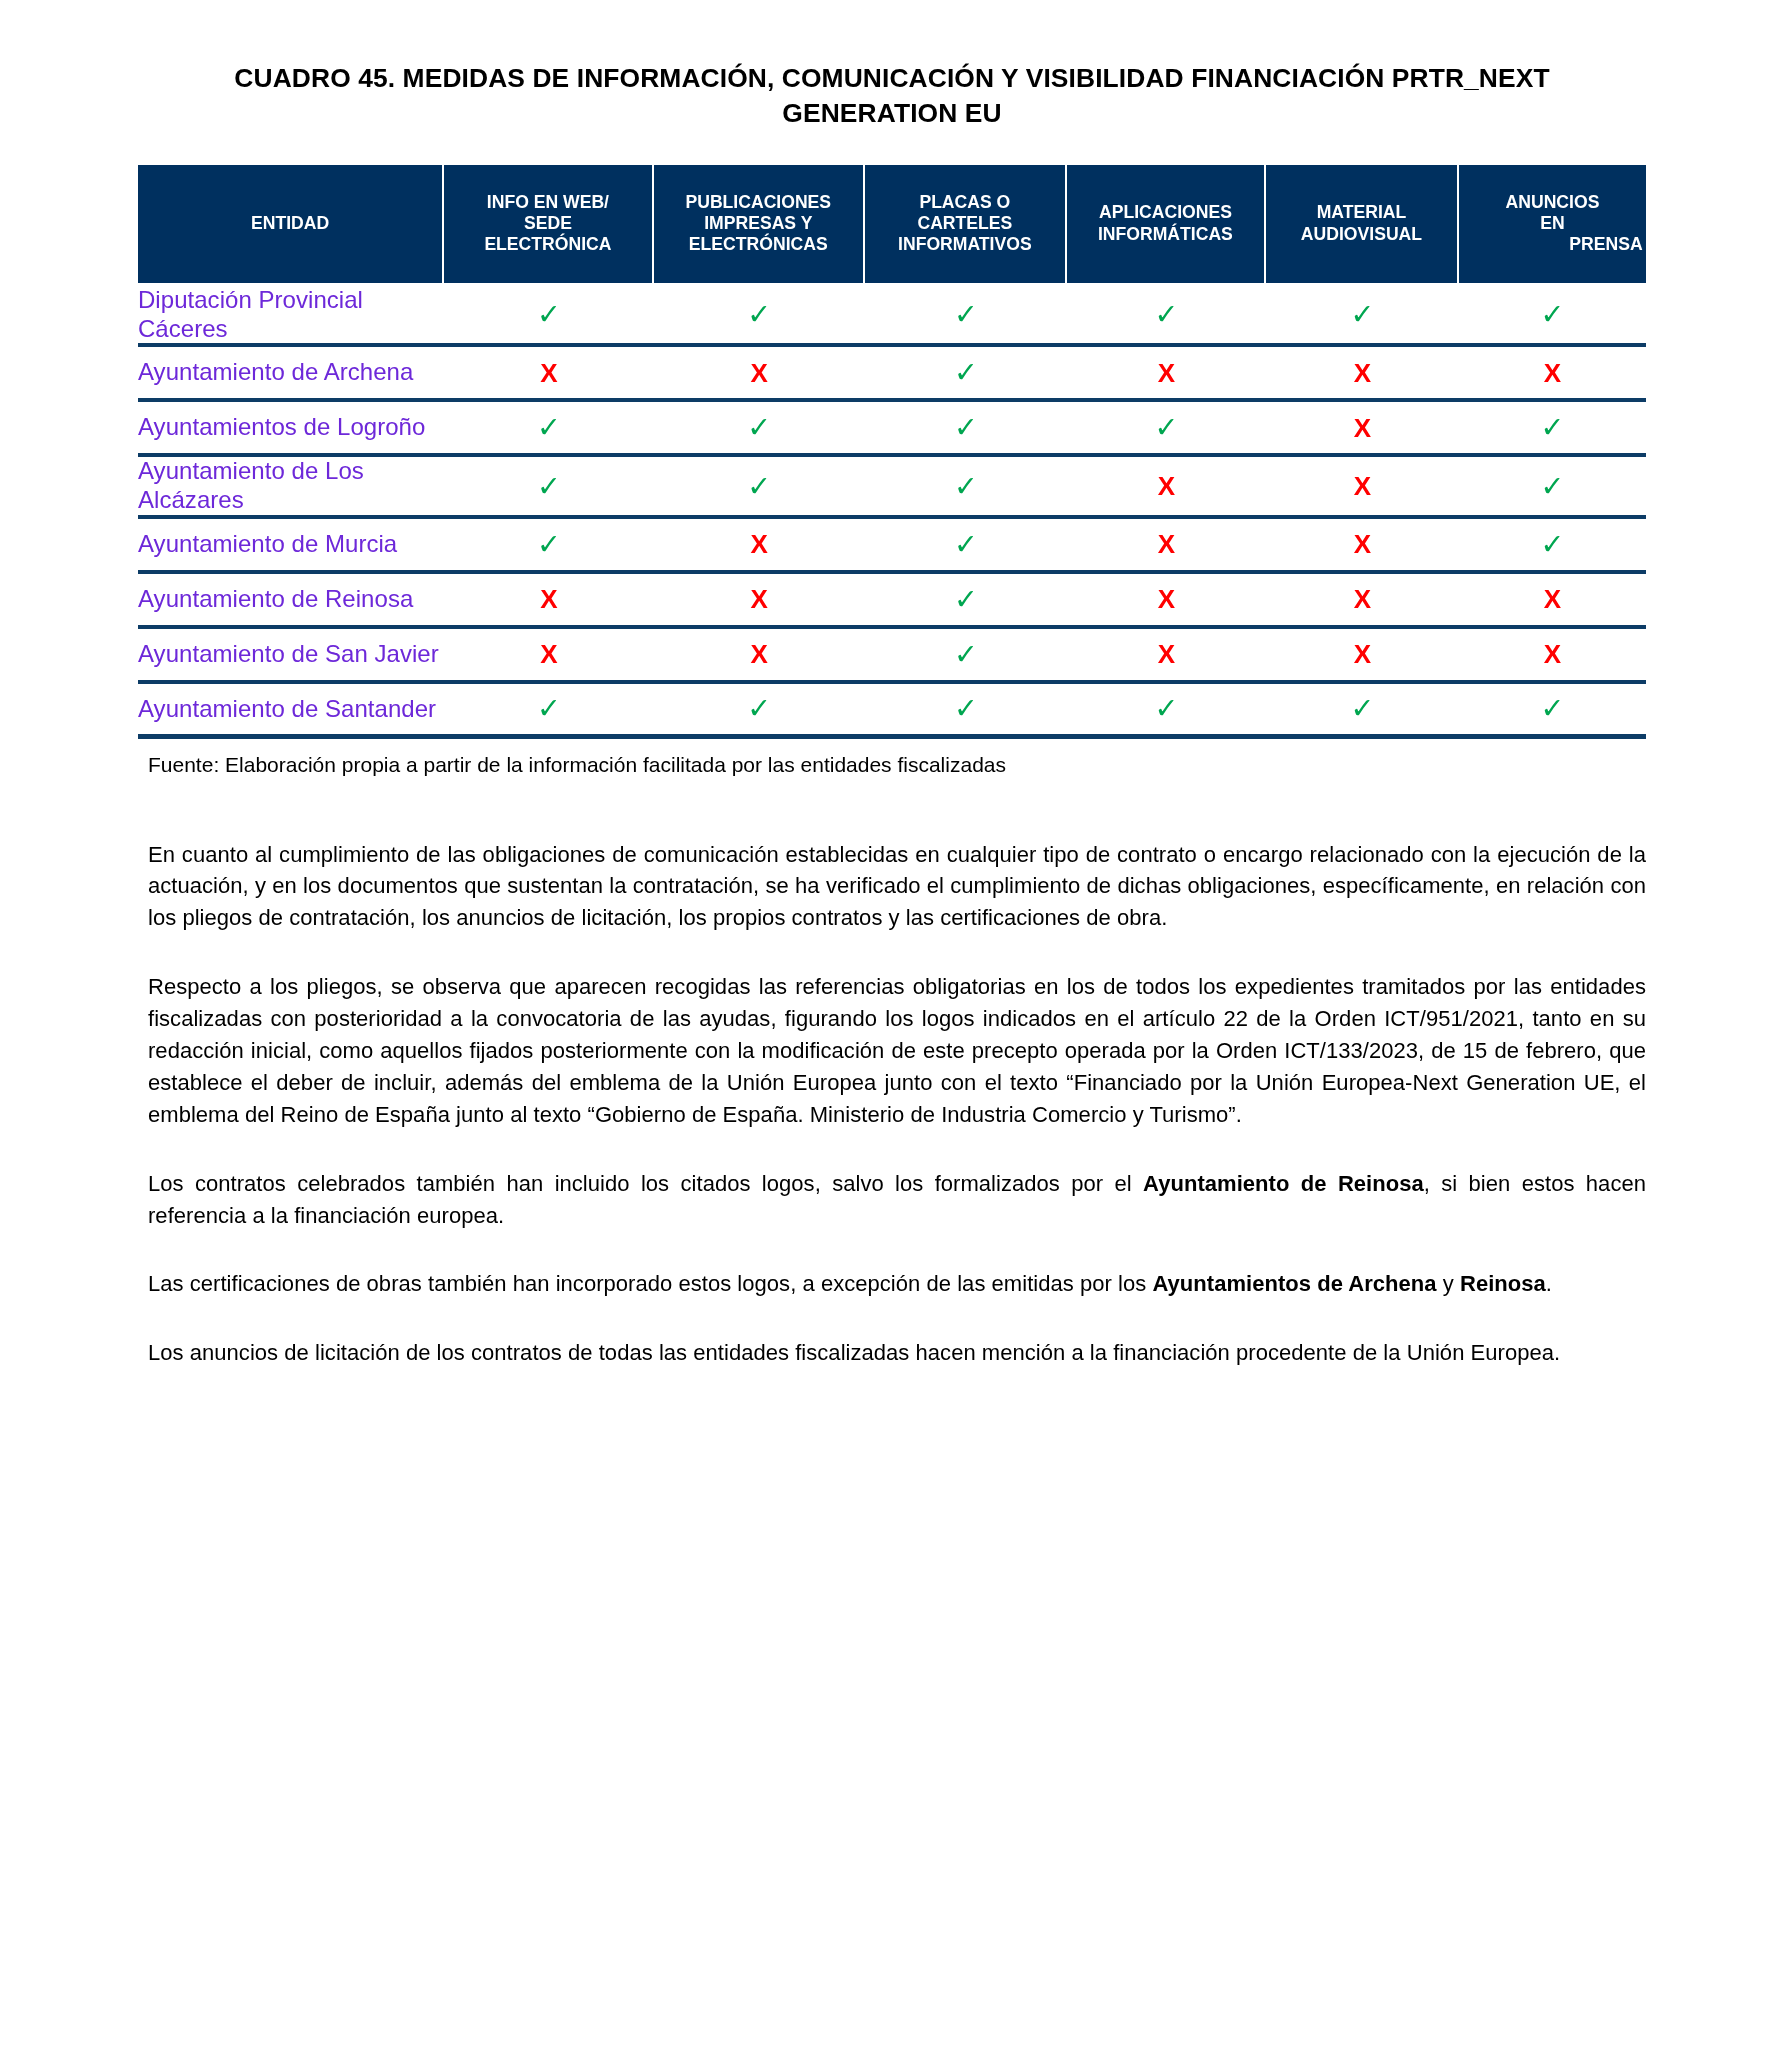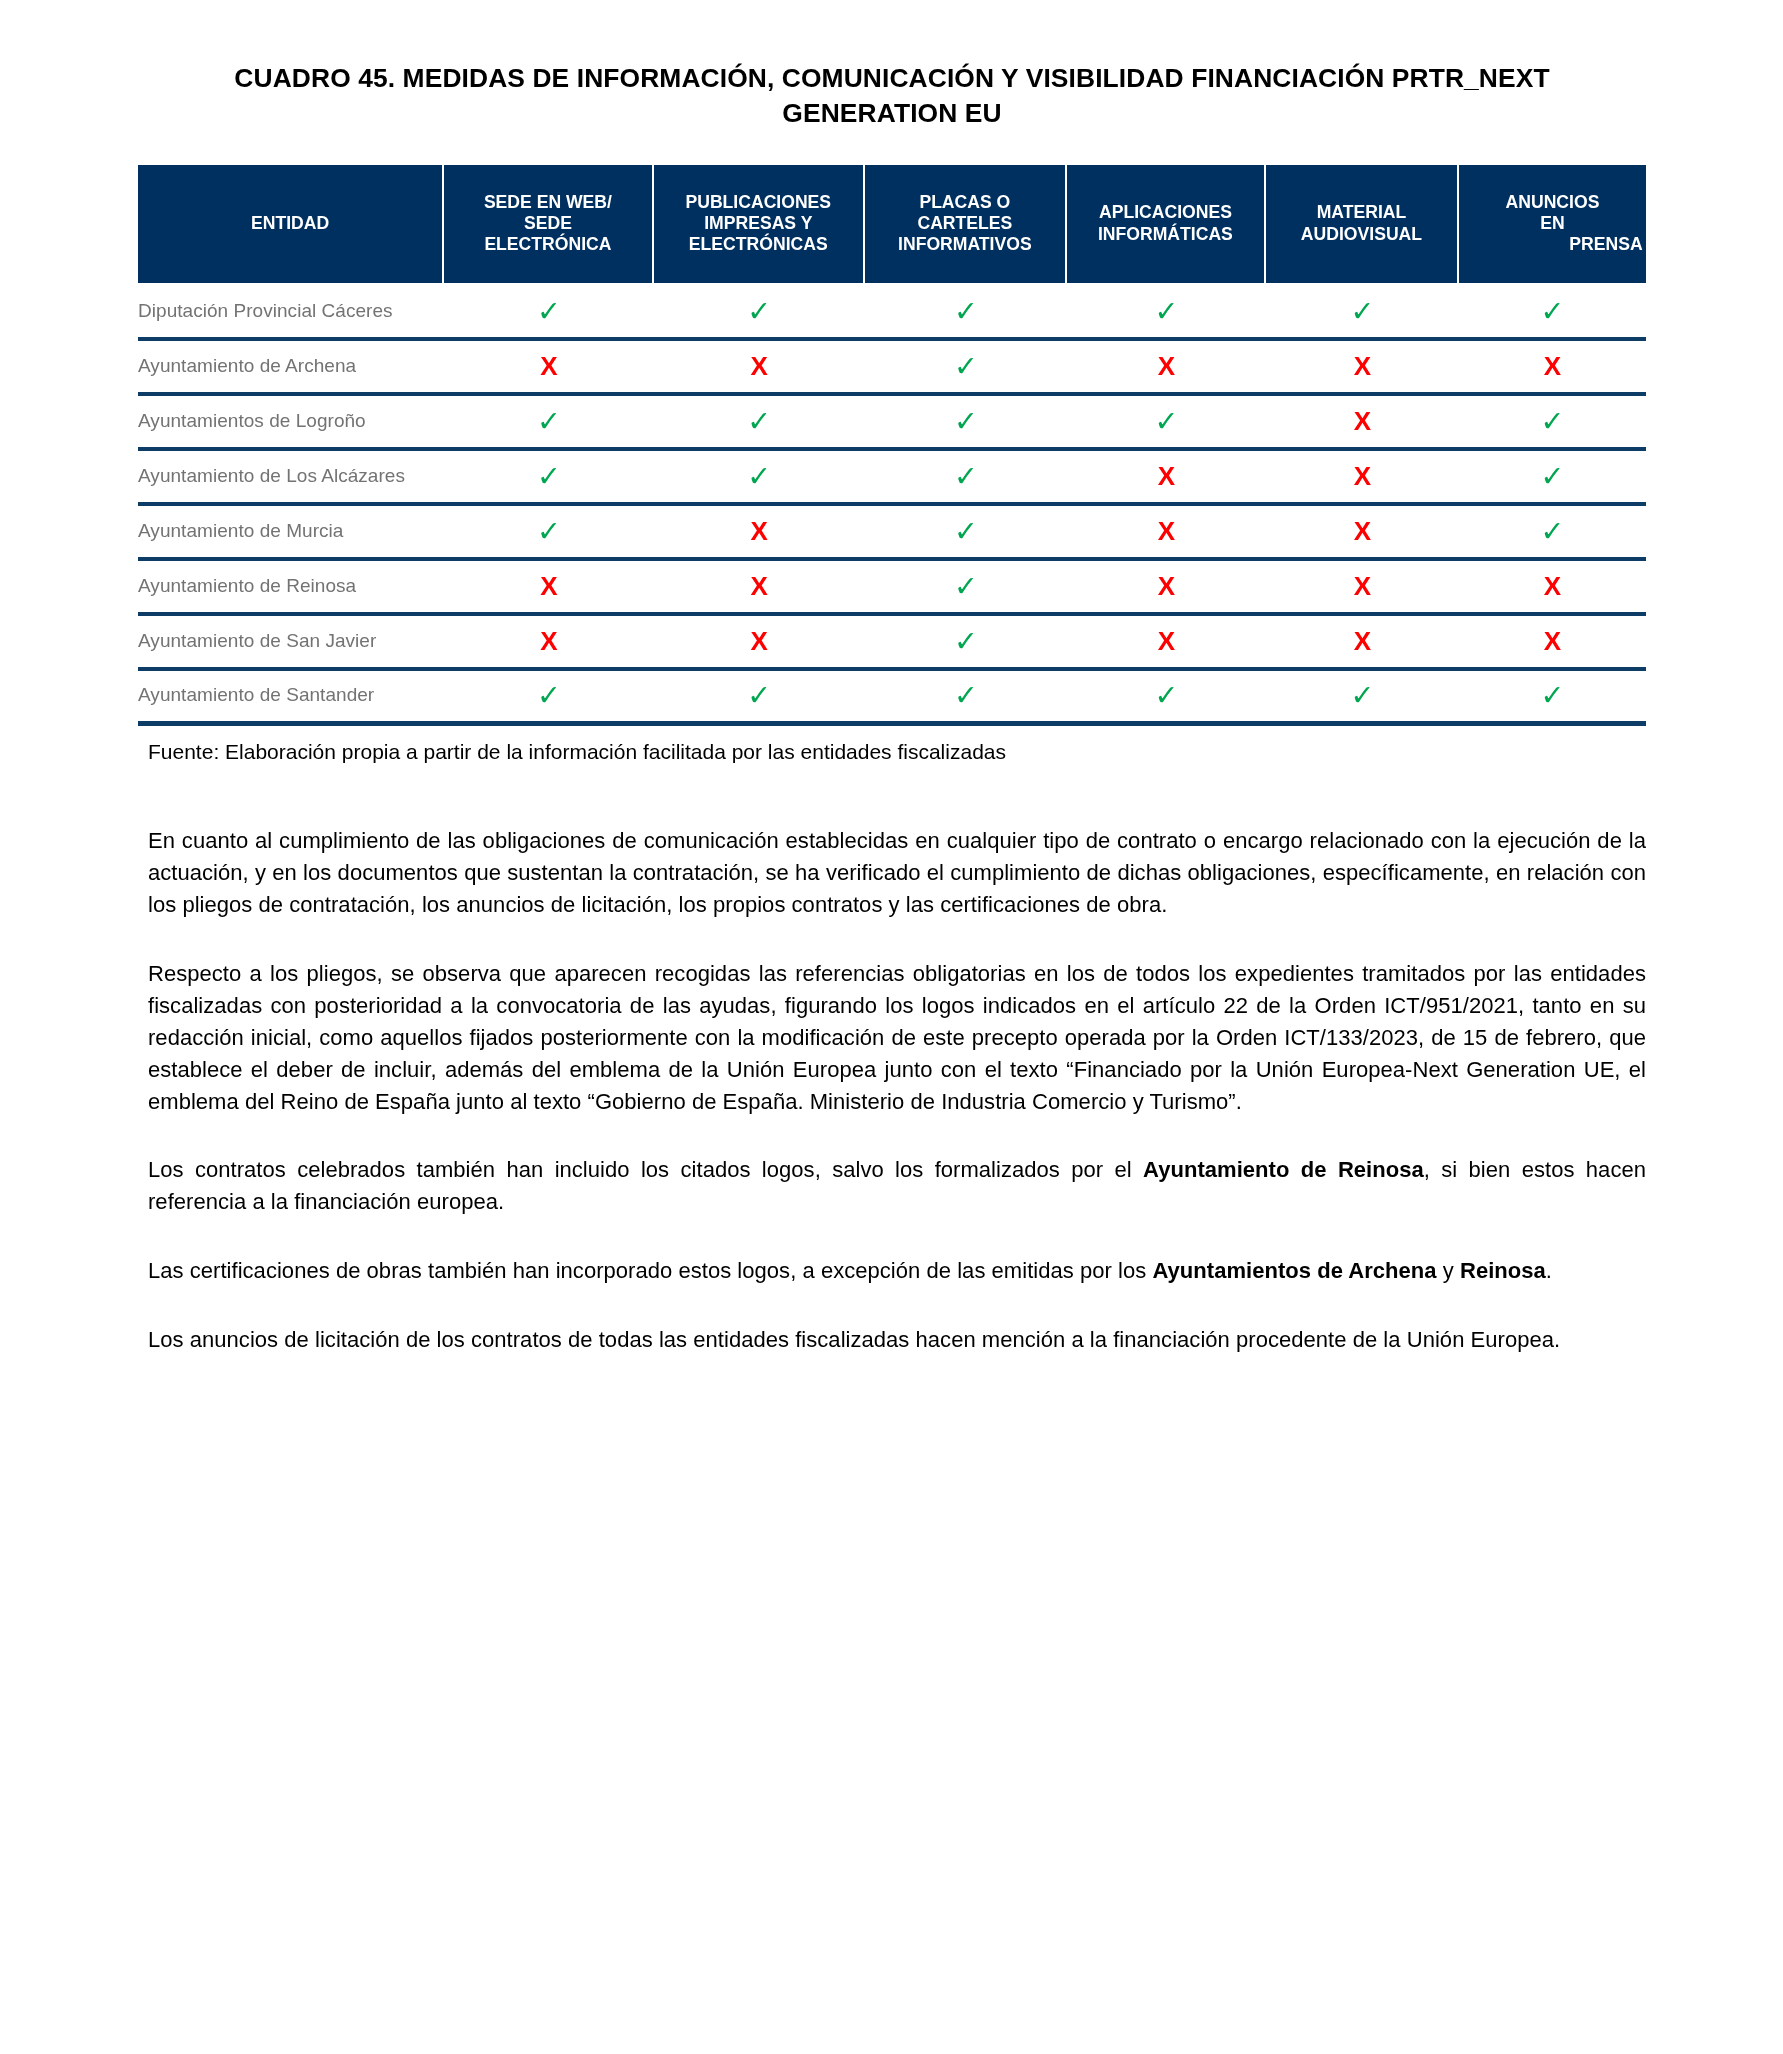--- a/index.html
+++ b/index.html
@@ -79,23 +79,23 @@
     background: #ffffff;
     padding: 0;
   }
   table.cuadro tbody tr:last-child td {
     border-bottom: 5.9px solid #0d3c66;
   }
 
   td.entidad {
     text-align: left;
     padding-left: 10px;
-    font-size: 19px;
+    font-size: 24px;
     line-height: 1.2;
-    color: #737373;
+    color: #6d28d9;
     letter-spacing: 0.04px;
   }
 
   td.mark {
     text-align: center;
     font-size: 0;
   }
 
   .glyph {
     display: inline-block;
@@ -163,21 +163,21 @@
         <col style="width:13.2%">
         <col style="width:12.8%">
         <col style="width:12.4%">
       </colgroup>
       <thead>
         <tr>
           <th class="col-entidad">
               <span style="display: block;">ENTIDAD</span>
             </th>
           <th>
-              <span style="display: block;">SEDE EN WEB/</span>
+              <span style="display: block;">INFO EN WEB/</span>
               <span style="display: block;">SEDE</span>
               <span style="display: block;">ELECTRÓNICA</span>
             </th>
           <th>
               <span style="display: block;">PUBLICACIONES</span>
               <span style="display: block;">IMPRESAS Y</span>
               <span style="display: block;">ELECTRÓNICAS</span>
             </th>
           <th>
               <span style="display: block;">PLACAS O</span>

